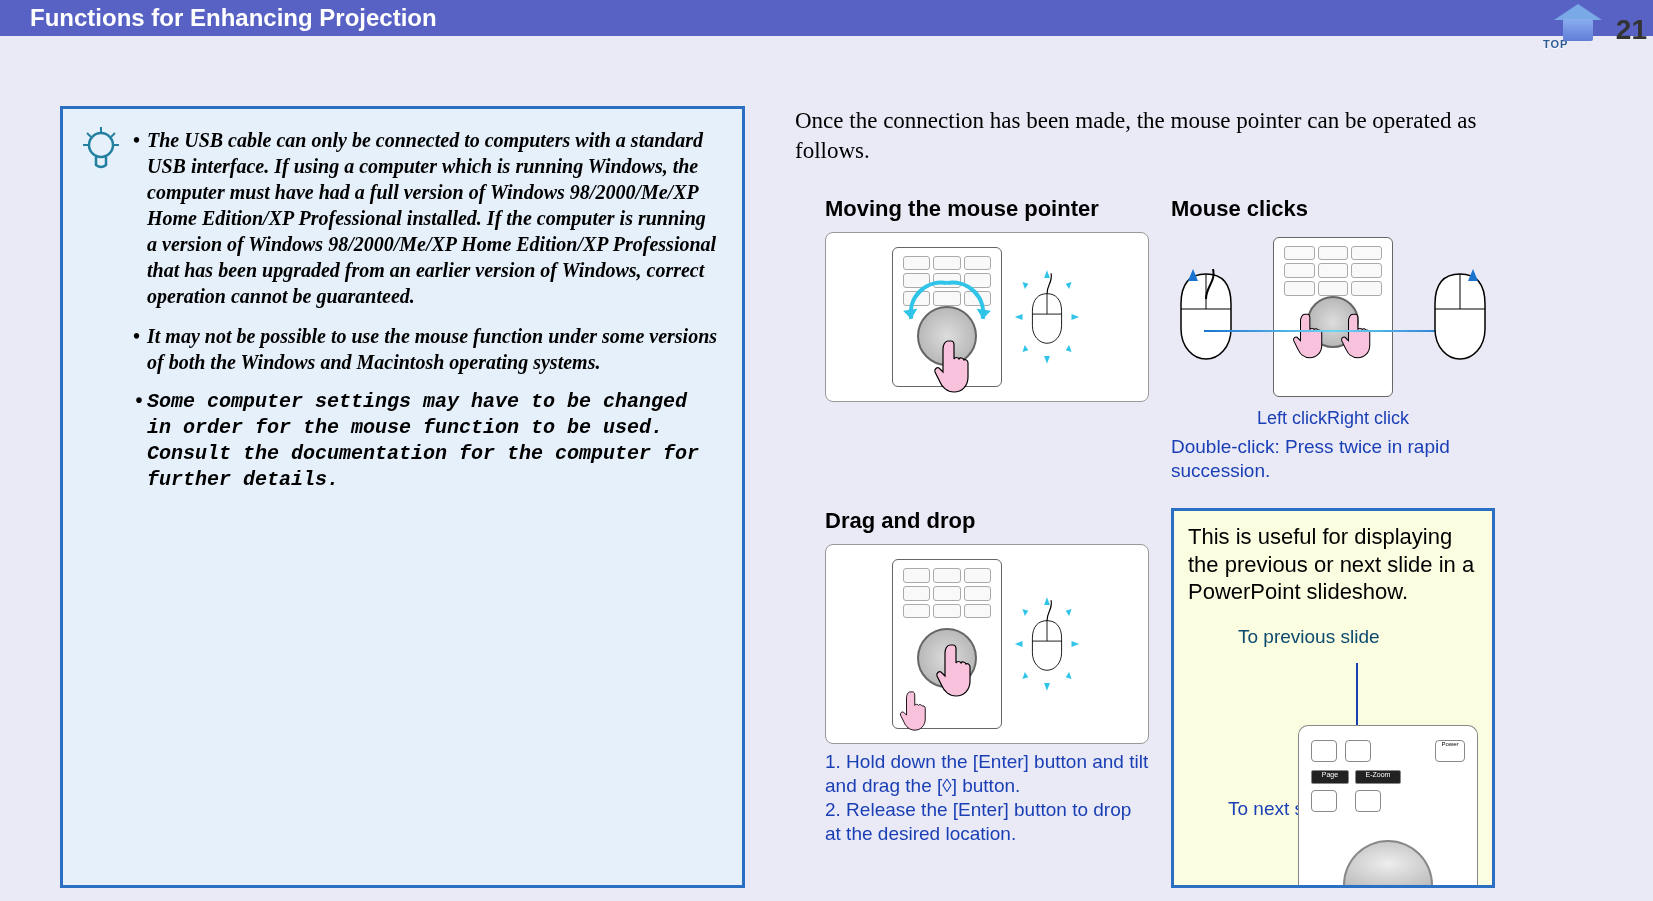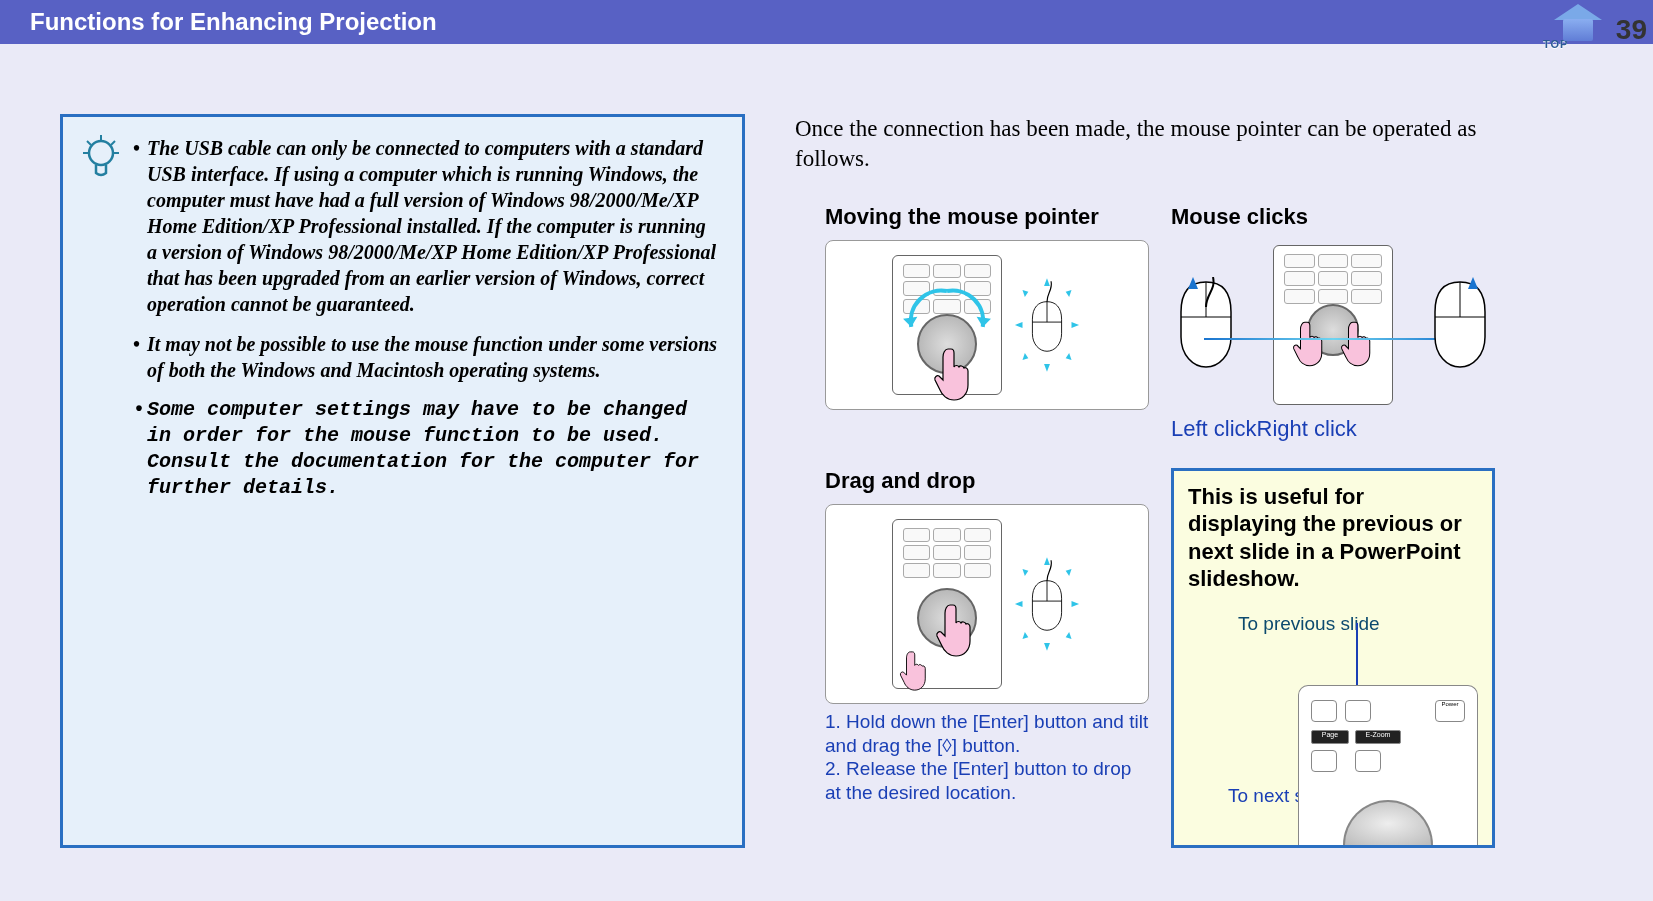--- a/index.html
+++ b/index.html
@@ -7,21 +7,21 @@
     font-family: Arial, Helvetica, sans-serif;
     background: #eaeaf7;
     width: 1653px;
     height: 901px;
     overflow: hidden;
     position: relative;
   }
   .header {
     background: #5861c4;
     color: #fff;
-    height: 44px;
+    height: 36px;
     display: flex;
     align-items: center;
     padding-left: 30px;
     font-weight: bold;
     font-size: 24px;
   }
   .page-number {
     position: absolute;
     top: 14px;
     right: 6px;
@@ -182,42 +182,42 @@
   .mouse {
     width: 70px; height: 110px;
     position: relative;
   }
 
   .click-row { display: flex; gap: 8px; justify-content: space-between; align-items: center; }
   .mini-mouse { width: 70px; height: 95px; position: relative; }
 
   .label-row {
     display: flex;
-    justify-content: flex-start;
-    font-size: 22px;
+    justify-content: center;
+    font-size: 18px;
     color: #1a3fb5;
     margin-top: 4px;
   }
   .blue-note {
     color: #1a3fb5;
     font-size: 19px;
     line-height: 1.25;
     margin-top: 6px;
   }
 
   .ppt-box {
     background: #fbfde0;
     border: 3px solid #2a6fc2;
     padding: 12px 14px 0 14px;
     font-family: Arial, sans-serif;
     position: relative;
     height: 380px;
   }
   .ppt-box .heading {
-    font-weight: bold;
+    font-weight: normal;
     font-size: 22px;
     color: #000;
     line-height: 1.25;
     margin-bottom: 20px;
   }
   .ppt-box .remote-frag {
     position: absolute;
     bottom: 0; right: 14px;
     width: 180px; height: 160px;
     border: 1px solid #888;
@@ -242,21 +242,21 @@
 <body>
 
 <div class="header">
   <span>Functions for Enhancing Projection</span>
 </div>
 
 <div class="top-icon">
   <div class="house"></div>
   <div class="label">TOP</div>
 </div>
-<div class="page-number">39</div>
+<div class="page-number">21</div>
 
 <div class="main">
 
   <div class="tipbox">
     <svg class="bulb" viewBox="0 0 40 50">
       <circle cx="20" cy="18" r="12" fill="none" stroke="currentColor" stroke-width="2.5"></circle>
       <path d="M15 30 L15 38 Q20 42 25 38 L25 30" fill="none" stroke="currentColor" stroke-width="2.5"></path>
       <line x1="20" y1="0" x2="20" y2="5" stroke="currentColor" stroke-width="2"></line>
       <line x1="6" y1="6" x2="10" y2="10" stroke="currentColor" stroke-width="2"></line>
       <line x1="34" y1="6" x2="30" y2="10" stroke="currentColor" stroke-width="2"></line>
@@ -360,20 +360,21 @@
               <line x1="35" y1="5" x2="35" y2="40" stroke="#000"></line>
               <line x1="10" y1="40" x2="60" y2="40" stroke="#000"></line>
               <polygon class="arrow-blue" points="48,0 43,12 53,12"></polygon>
             </svg>
           </div>
         </div>
         <div class="label-row">
           <span>Left click</span>
           <span>Right click</span>
         </div>
+        <div class="blue-note">Double-click: Press twice in rapid succession.</div>
       </div>
     </div>
 
     <div class="section-row" style="margin-top:26px">
 
       <div class="col">
         <div class="sec-title">Drag and drop</div>
         <div class="diagram" style="height:200px">
           <div class="remote" style="height:170px">
             <div class="btns">

